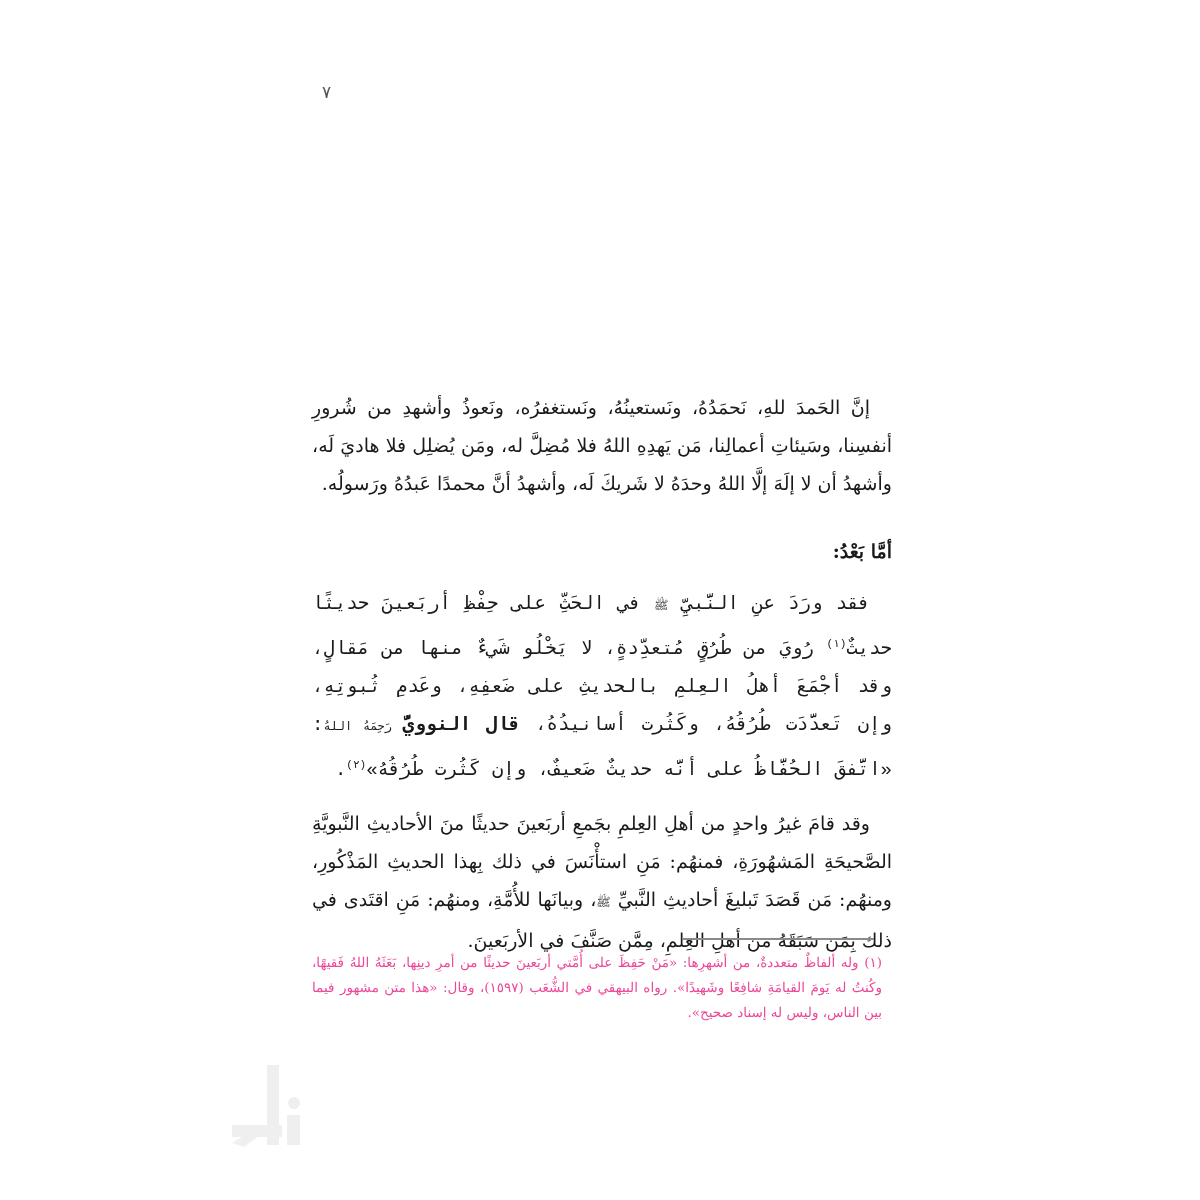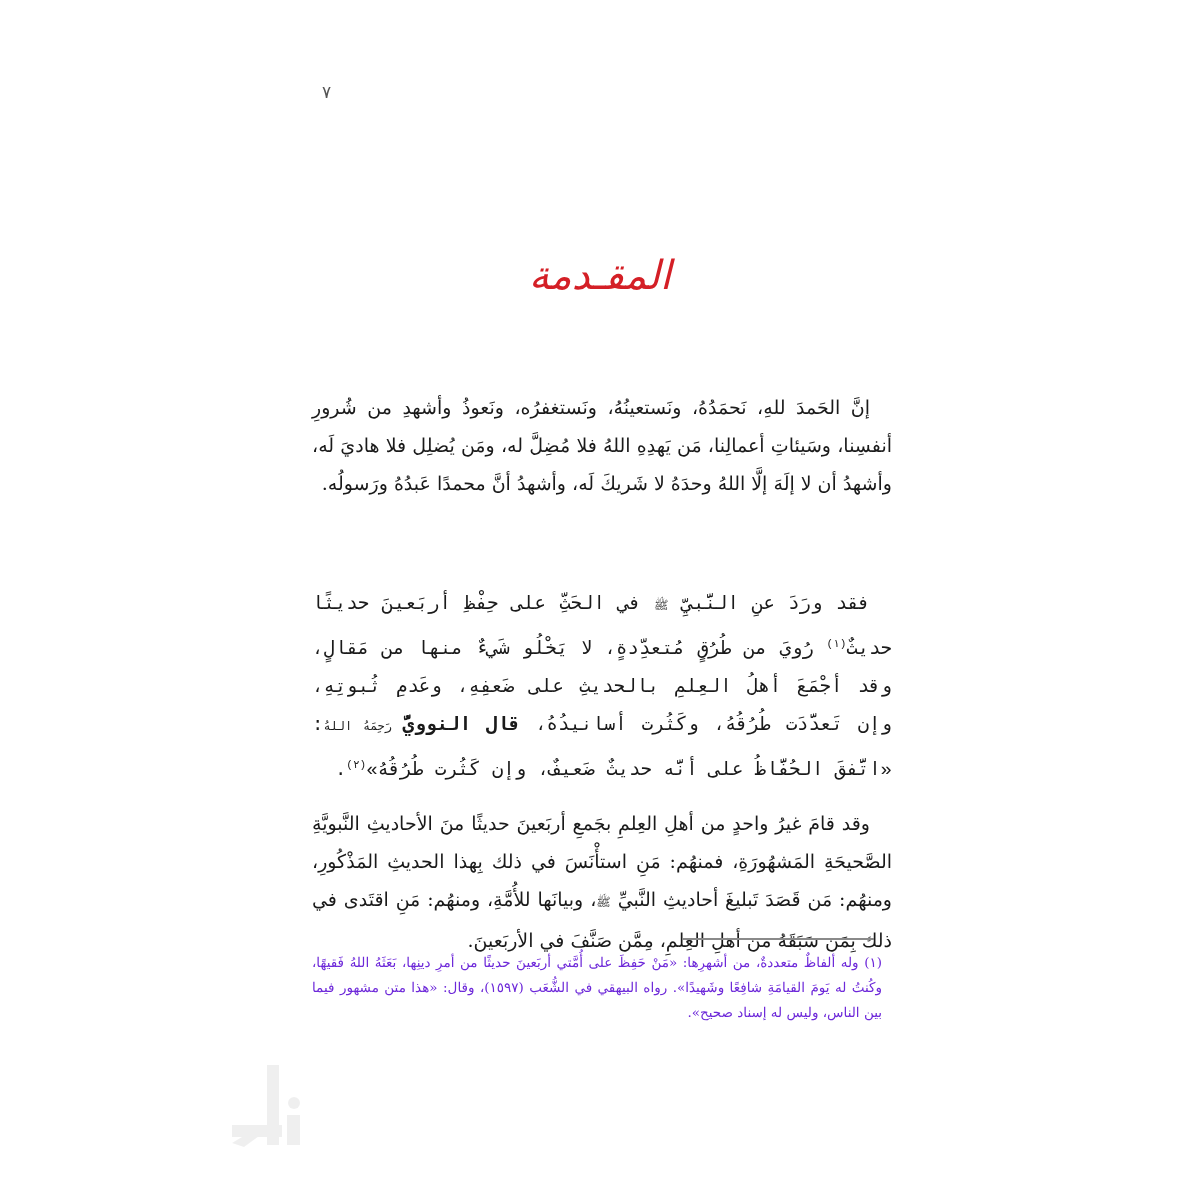--- a/index.html
+++ b/index.html
@@ -80,45 +80,45 @@
     .footnotes {
       position: absolute;
       left: 312px;
       width: 570px;
       top: 950px;
       direction: rtl;
       text-align: justify;
       text-align-last: right;
       font-size: 13.5px;
       line-height: 25px;
-      color: #6d28d9;
+      color: #ec4899;
     }
     .footnote { margin: 0; }
     .watermark {
       position: absolute;
       left: 222px;
       top: 1055px;
       width: 100px;
       height: 100px;
       opacity: 0.06;
     }
   </style>
 </head>
 <body>
 
 <div class="page">
 
   <div class="page-number">٧</div>
 
-  <div class="chapter-title">المقـدمة</div>
 
   <div class="body-text p1">
     <p class="para">إنَّ الحَمدَ للهِ، نَحمَدُهُ، ونَستعينُهُ، ونَستغفرُه، ونَعوذُ وأشهدِ من شُرورِ أنفسِنا، وسَيئاتِ أعمالِنا، مَن يَهدِهِ اللهُ فلا مُضِلَّ له، ومَن يُضلِل فلا هاديَ لَه، وأشهدُ أن لا إلَهَ إلَّا اللهُ وحدَهُ لا شَريكَ لَه، وأشهدُ أنَّ محمدًا عَبدُهُ ورَسولُه.</p>
   </div>
 
+  <div class="heading-amma">أمَّا بَعْدُ:</div>
 
   <div class="body-text p2">
     <p class="para"><span>فقد ورَدَ عنِ النَّبيِّ </span><span class="honorific">ﷺ</span><span> في الحَثِّ على حِفْظِ أربَعينَ حديثًا حديثٌ</span><span class="sup">(١)</span><span> رُويَ من طُرُقٍ مُتعدِّدةٍ، لا يَخْلُو شَيءٌ منها من مَقالٍ، وقد أجْمَعَ أهلُ العِلمِ بالحديثِ على ضَعفِهِ، وعَدمِ ثُبوتِهِ، وإن تَعدَّدَت طُرُقُهُ، وكَثُرت أسانيدُهُ، </span><span class="bold-inline">قال النوويُّ</span><span class="honorific"> رَحِمَهُ اللهُ</span><span>: «اتَّفقَ الحُفَّاظُ على أنَّه حديثٌ ضَعيفٌ، وإن كَثُرت طُرُقُهُ»</span><span class="sup">(٢)</span><span>.</span></p>
   </div>
 
   <div class="body-text p3">
     <p class="para"><span>وقد قامَ غيرُ واحدٍ من أهلِ العِلمِ بجَمعِ أربَعينَ حديثًا منَ الأحاديثِ النَّبويَّةِ الصَّحيحَةِ المَشهُورَةِ، فمنهُم: مَنِ استأْنَسَ في ذلك بِهذا الحديثِ المَذْكُورِ، ومنهُم: مَن قَصَدَ تَبليغَ أحاديثِ النَّبيِّ </span><span class="honorific">ﷺ</span><span>، وبيانَها للأُمَّةِ، ومنهُم: مَنِ اقتَدى في ذلك بِمَن سَبَقَهُ من أهلِ العِلمِ، مِمَّن صَنَّفَ في الأربَعينَ.</span></p>
   </div>
 
   <div class="footnote-rule"></div>

